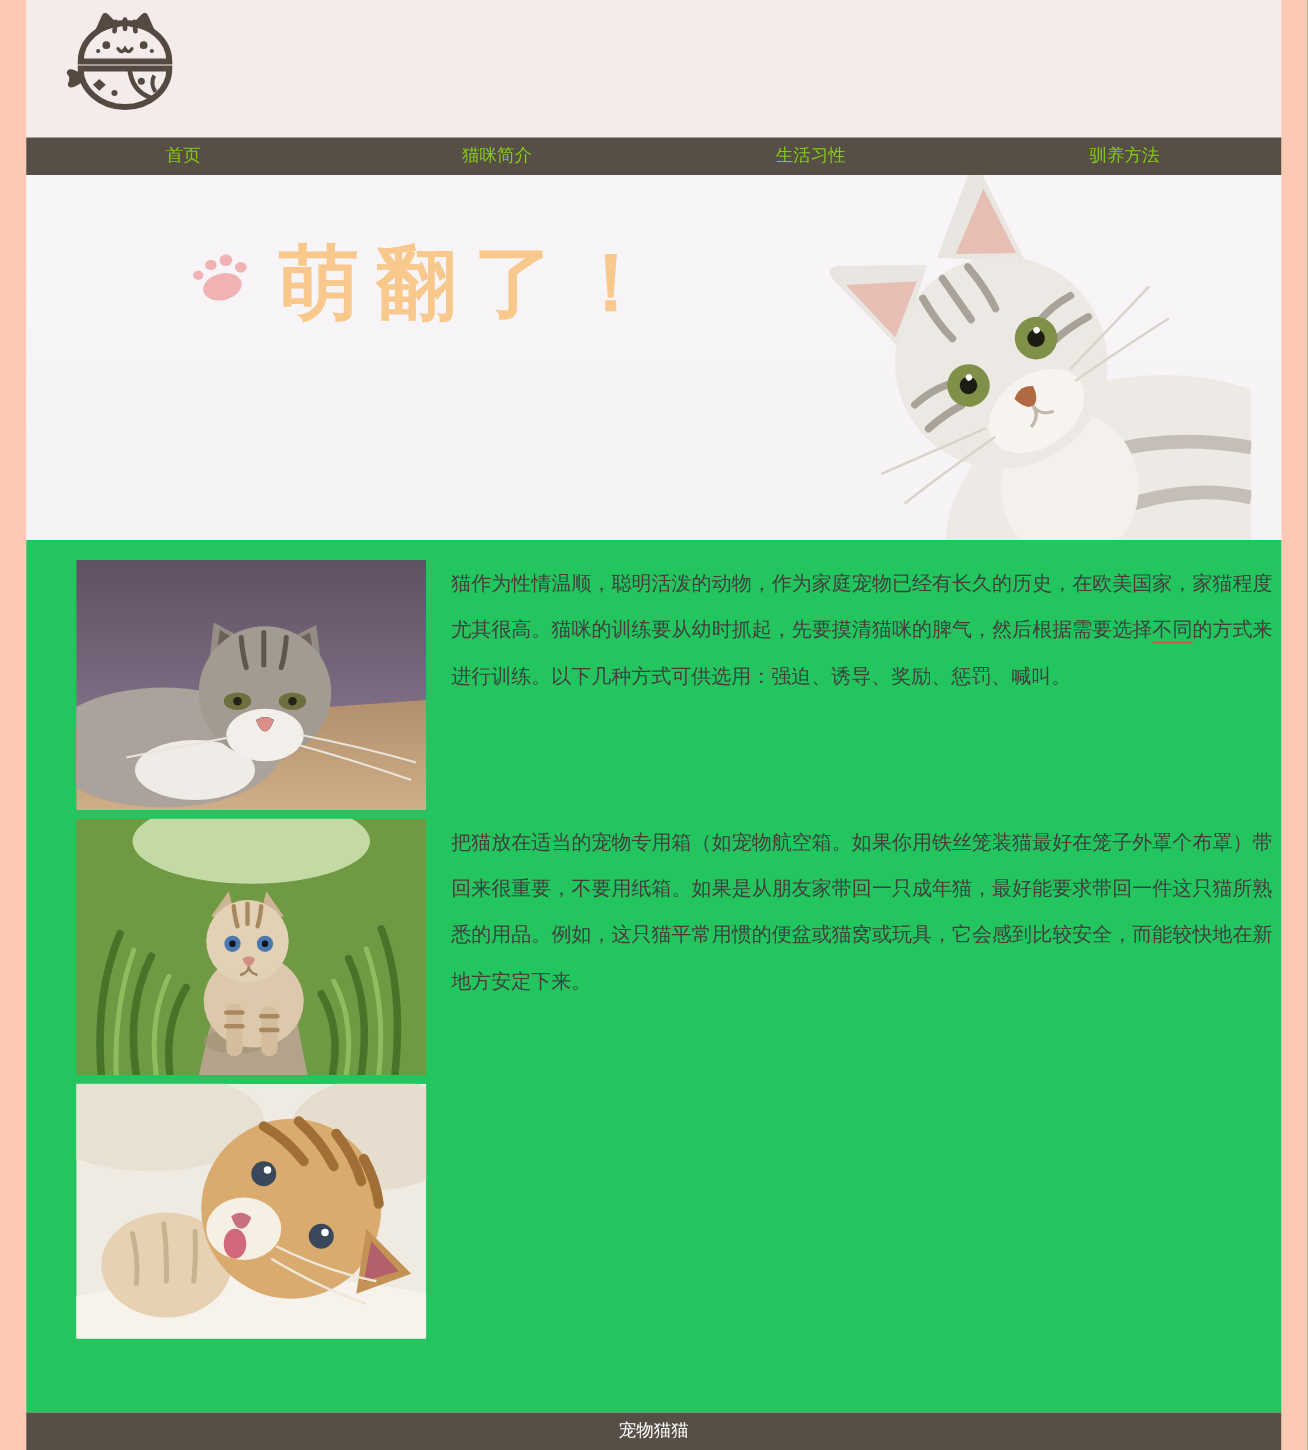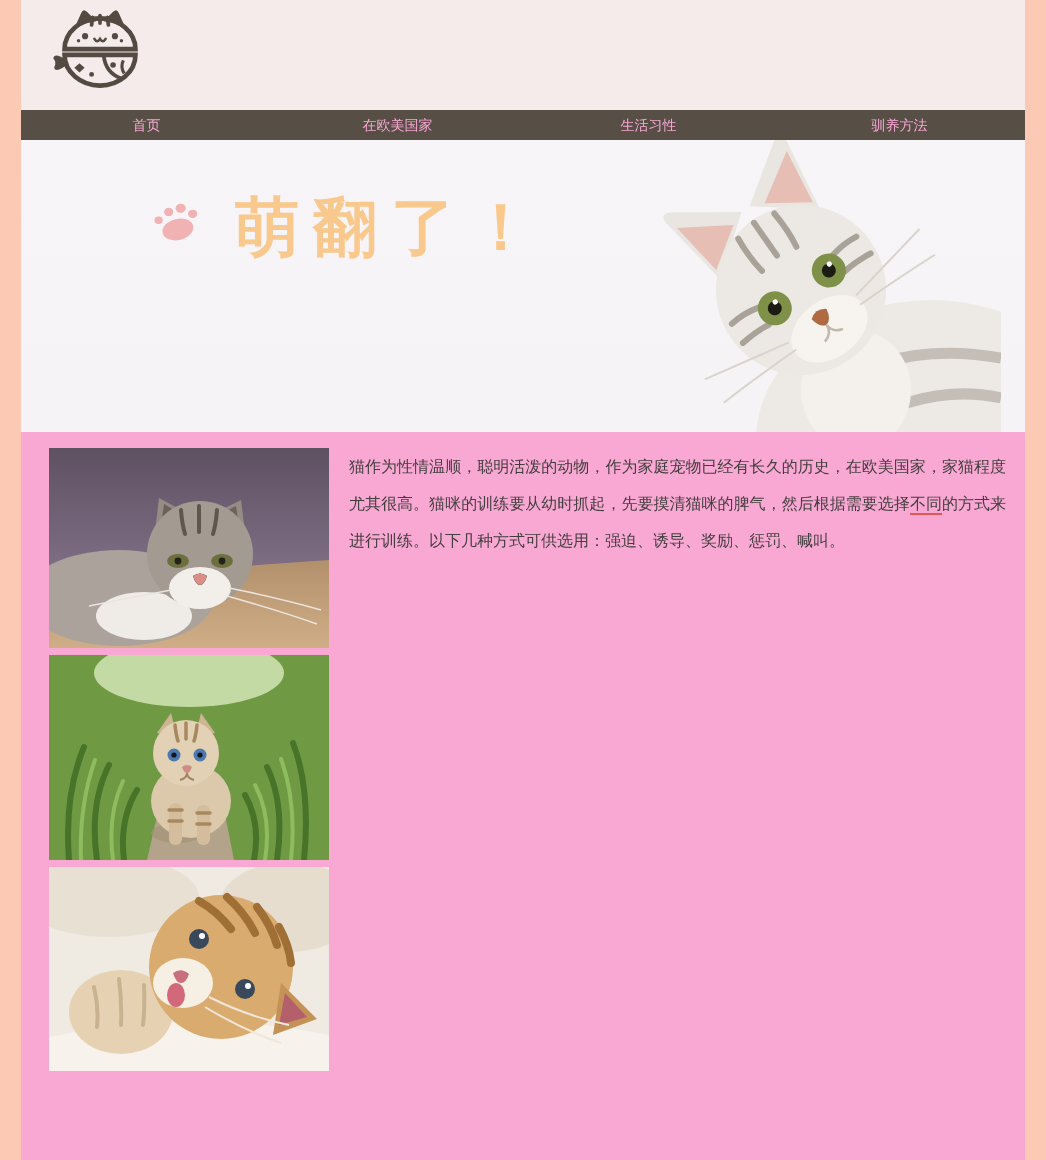--- a/index.html
+++ b/index.html
@@ -30,42 +30,42 @@
   }
   
   .main-nav {
     height: 30px;
     background: #574e46;
     display: flex;
     flex: 0 0 auto;
   }
   .main-nav a {
     flex: 1 1 0;
-    color: #f9a8d4;
+    color: #84cc16;
     font-size: 14px;
     line-height: 30px;
     text-align: center;
     text-decoration: none;
     cursor: pointer;
   }
   
   .hero {
     position: relative;
     height: 292px;
     background: linear-gradient(180deg, #f8f5f8 0%, #f6f3f6 100%);
     overflow: hidden;
     flex: 0 0 auto;
   }
   .hero-text {
     position: absolute;
     left: 128px;
     top: 52px;
     z-index: 2;
   }
-  .hero-title-row { display: flex; align-items: flex-start; gap: 12px; }
+  .hero-title-row { display: flex; align-items: flex-start; }
   .paw { width: 56px; height: 46px; margin: 8px 18px 0 0; }
   .hero-title {
     font-size: 64px;
     font-weight: 800;
     letter-spacing: 14px;
     color: #f9c88c;
     line-height: 1.1;
     white-space: nowrap;
   }
   .hero-subtitle {
@@ -80,22 +80,23 @@
     position: absolute;
     right: 24px;
     top: 0;
     width: 400px;
     height: 292px;
     z-index: 1;
   }
   
   .content {
     flex: 1 1 auto;
-    background: #f9a8d4;
+    background: #22c55e;
     padding-top: 16px;
+    padding-left: 12px;
   }
   .section {
     display: flex;
     align-items: flex-start;
     margin: 0 0 7px 28px;
   }
   .section-image {
     width: 280px;
     flex: 0 0 280px;
     display: block;
@@ -147,21 +148,21 @@
       <path d="M56 49 Q58 67 74 73" stroke="#544a41" stroke-width="4" fill="none"></path>
       <circle cx="66" cy="59" r="3" fill="#544a41"></circle>
       <path d="M77 54 Q73.5 61 78 68" stroke="#544a41" stroke-width="3.4" fill="none"></path>
       <path d="M30 57 L35.5 62 L30 67 L24.5 62 Z" fill="#544a41"></path>
       <circle cx="43" cy="69" r="2.6" fill="#544a41"></circle>
     </svg>
   </header>
 
   <nav class="main-nav">
     <a>首页</a>
-    <a>在欧美国家</a>
+    <a>猫咪简介</a>
     <a>生活习性</a>
     <a>驯养方法</a>
   </nav>
 
   <section class="hero">
     <div class="hero-text">
       <div class="hero-title-row">
         <svg class="paw" viewBox="0 0 60 50">
           <ellipse cx="31" cy="32" rx="17" ry="11.5" fill="#f0b2b2" transform="rotate(-14 31 32)"></ellipse>
           <ellipse cx="10" cy="22" rx="4.5" ry="4" fill="#f0b2b2"></ellipse>
@@ -296,20 +297,21 @@
           <path d="M137 68 Q137 78 137 84"></path>
           <path d="M148 70 Q147 80 145 86"></path>
         </g>
         <circle cx="125" cy="100" r="6.5" fill="#4a78b0"></circle>
         <circle cx="125" cy="100" r="2.6" fill="#14141c"></circle>
         <circle cx="151" cy="100" r="6.5" fill="#4a78b0"></circle>
         <circle cx="151" cy="100" r="2.6" fill="#14141c"></circle>
         <path d="M133 112 Q138 108 143 112 Q141 118 138 118 Q135 118 133 112 Z" fill="#cf8d85"></path>
         <path d="M138 118 Q138 123 131 125 M138 118 Q138 123 145 125" stroke="#9c8560" stroke-width="2" fill="none"></path>
       </svg>
+      <p class="section-text">把猫放在适当的宠物专用箱（如宠物航空箱。如果你用铁丝笼装猫最好在笼子外罩个布罩）带回来很重要，不要用纸箱。如果是从朋友家带回一只成年猫，最好能要求带回一件这只猫所熟悉的用品。例如，这只猫平常用惯的便盆或猫窝或玩具，它会感到比较安全，而能较快地在新地方安定下来。</p>
     </div>
 
     <div class="section">
       <svg class="section-image" viewBox="0 0 280 204">
         <rect width="280" height="204" fill="#f0ebe2"></rect>
         <ellipse cx="60" cy="30" rx="90" ry="40" fill="#e6ddd0" opacity="0.8"></ellipse>
         <ellipse cx="240" cy="40" rx="70" ry="45" fill="#e2d7c8" opacity="0.7"></ellipse>
         <path d="M0 170 Q140 140 280 168 L280 204 L0 204 Z" fill="#f7f3ec"></path>
 
         <ellipse cx="72" cy="145" rx="52" ry="42" fill="#e6d2b2"></ellipse>
@@ -337,14 +339,17 @@
         <ellipse cx="127" cy="128" rx="9" ry="12" fill="#d2697a"></ellipse>
         <g stroke="#efe7d8" stroke-width="2" fill="none">
           <path d="M160 130 Q200 150 240 158"></path>
           <path d="M156 140 Q196 164 232 176"></path>
         </g>
       </svg>
     </div>
 
   </main>
 
+  <footer class="site-footer">
+    <span>宠物猫猫</span>
+  </footer>
 
 </div>
 
 </body></html>

